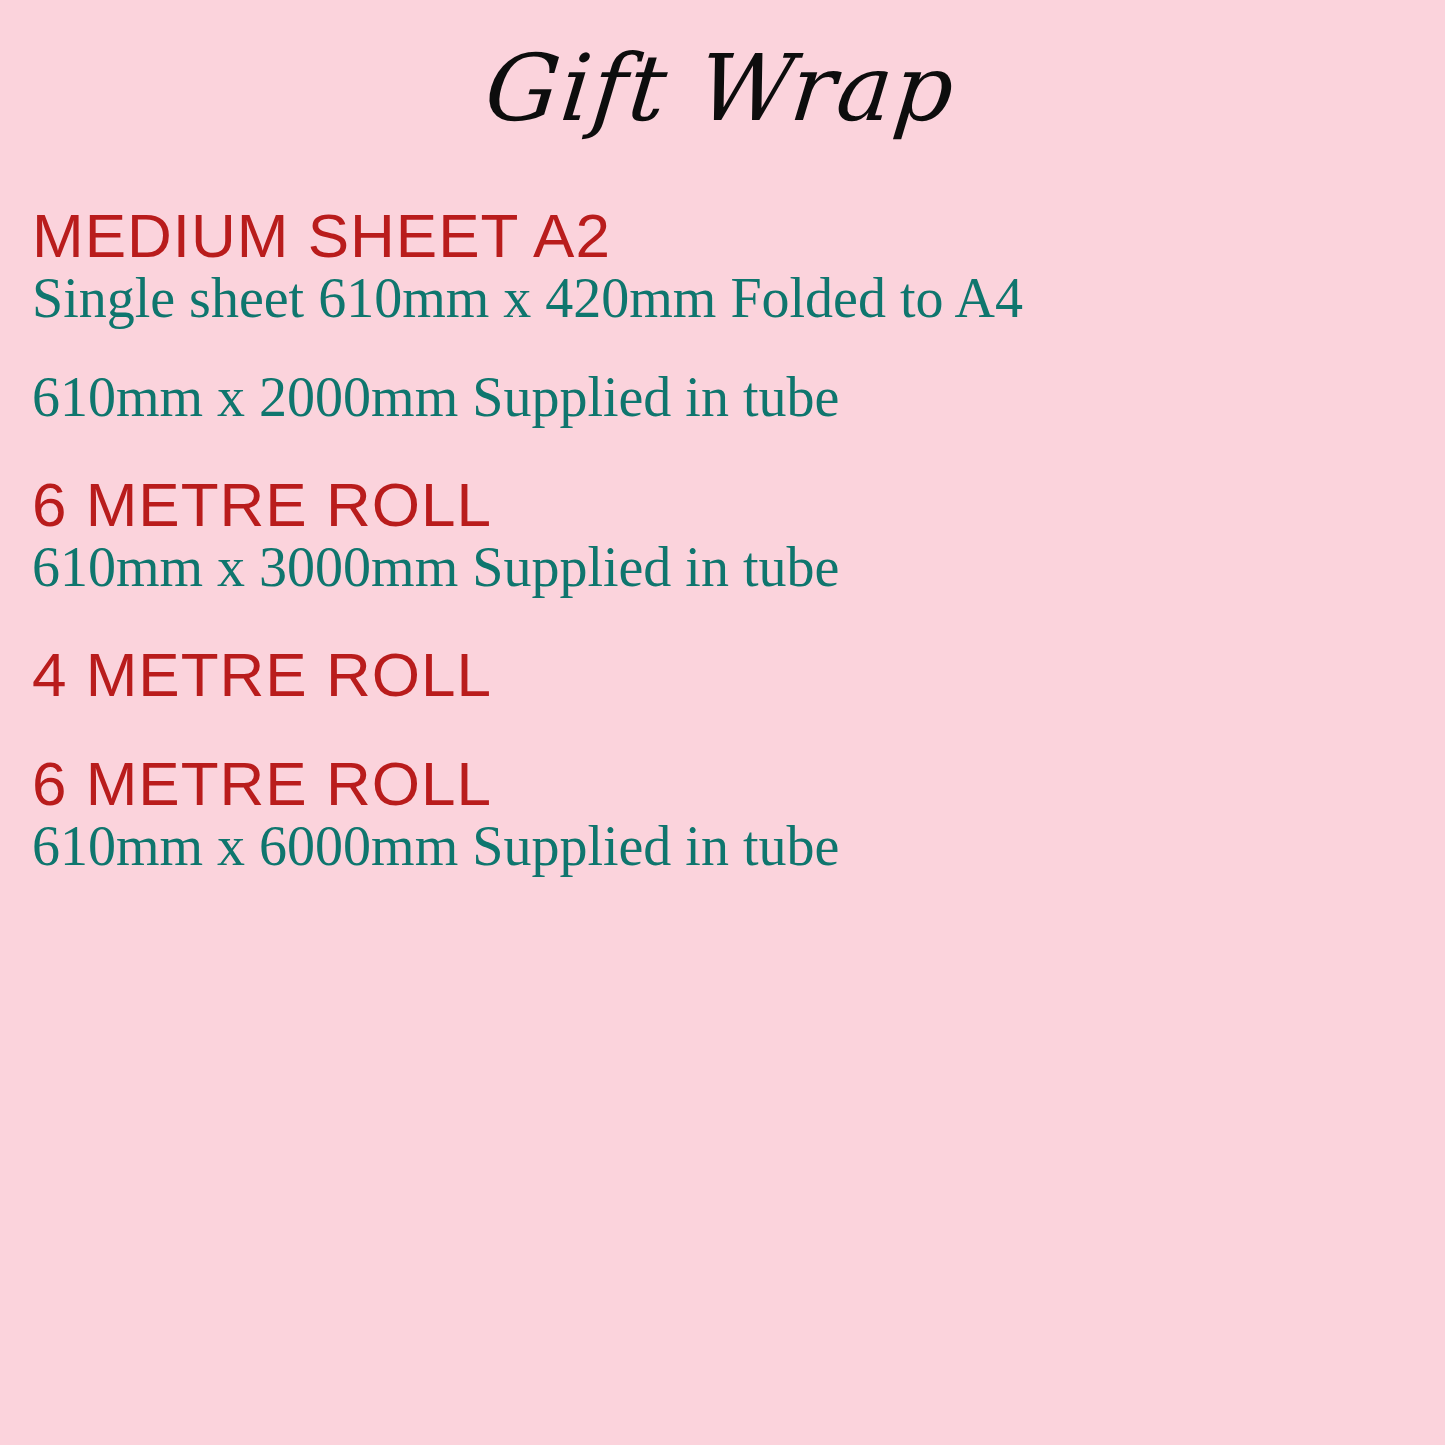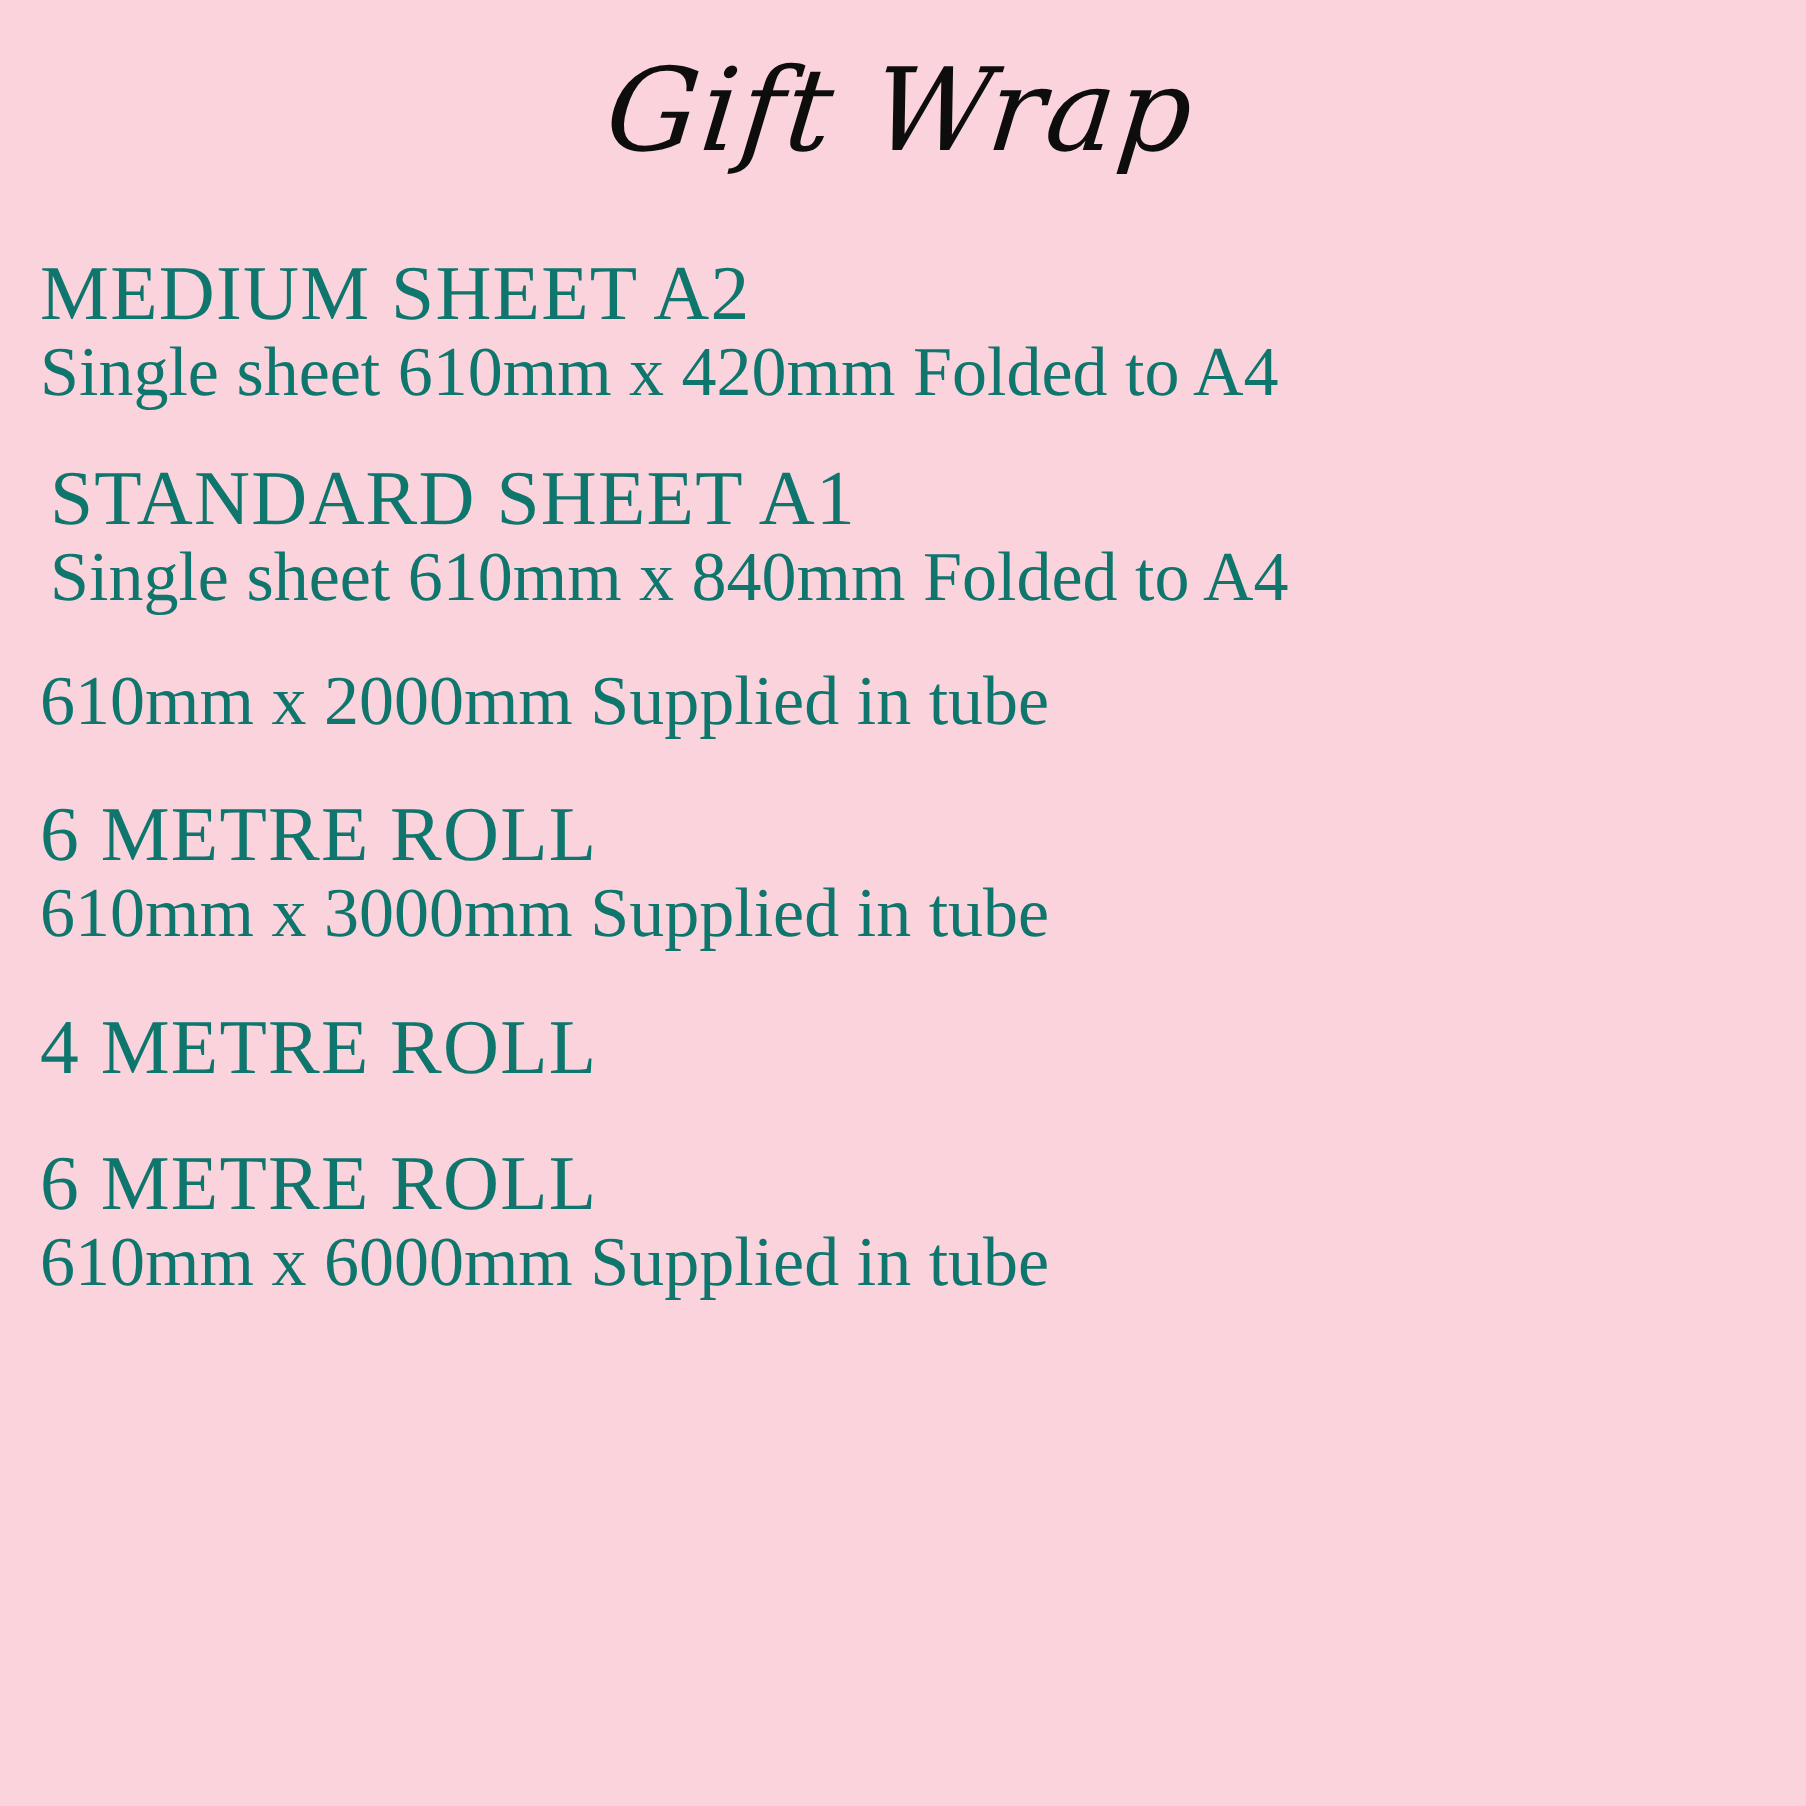--- a/index.html
+++ b/index.html
@@ -36,26 +36,26 @@
   }
   .list {
     margin: 0;
     padding: 0 0 0 32px;
     list-style: none;
   }
   .item {
     margin: 0 0 46px 0;
   }
   .item-heading {
-    font-family: Liberation Serif, serif;
+    font-family: Liberation Sans, sans-serif;
     font-weight: 400;
     font-size: 62px;
     line-height: 1.02;
     letter-spacing: 1px;
-    color: #0f766e;
+    color: #b91c1c;
     margin: 0 14px 2px 0;
     white-space: nowrap;
   }
   .item-desc {
     font-family: "Liberation Serif", serif;
     font-weight: 400;
     font-size: 56px;
     line-height: 1.05;
     color: #0f766e;
     margin: 0;
@@ -81,24 +81,20 @@
 
   <div class="spacer-top"></div>
 
   <ul class="list">
 
     <li class="item tight">
       <div class="item-heading">MEDIUM SHEET A2</div>
       <div class="item-desc">Single sheet 610mm x 420mm Folded to A4</div>
     </li>
 
-    <li class="item indented tight">
-      <div class="item-heading">STANDARD SHEET A1</div>
-      <div class="item-desc">Single sheet 610mm x 840mm Folded to A4</div>
-    </li>
 
     <li class="item">
       <div class="item-desc">610mm x 2000mm Supplied in tube</div>
     </li>
 
     <li class="item">
       <div class="item-heading">6 METRE ROLL</div>
       <div class="item-desc">610mm x 3000mm Supplied in tube</div>
     </li>
 

